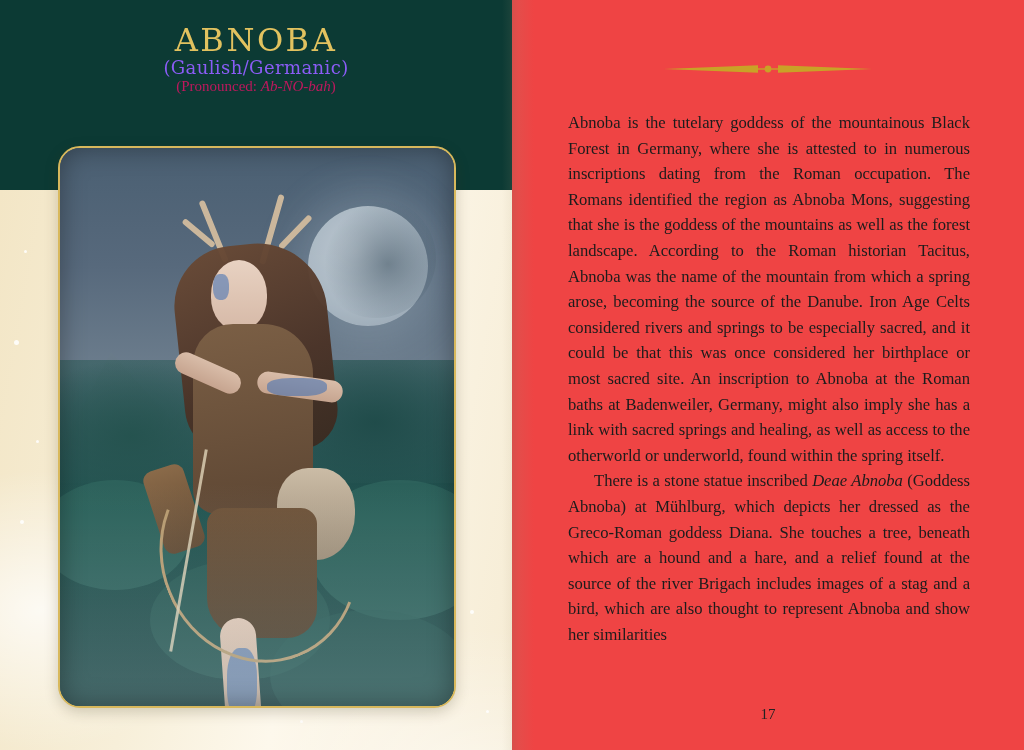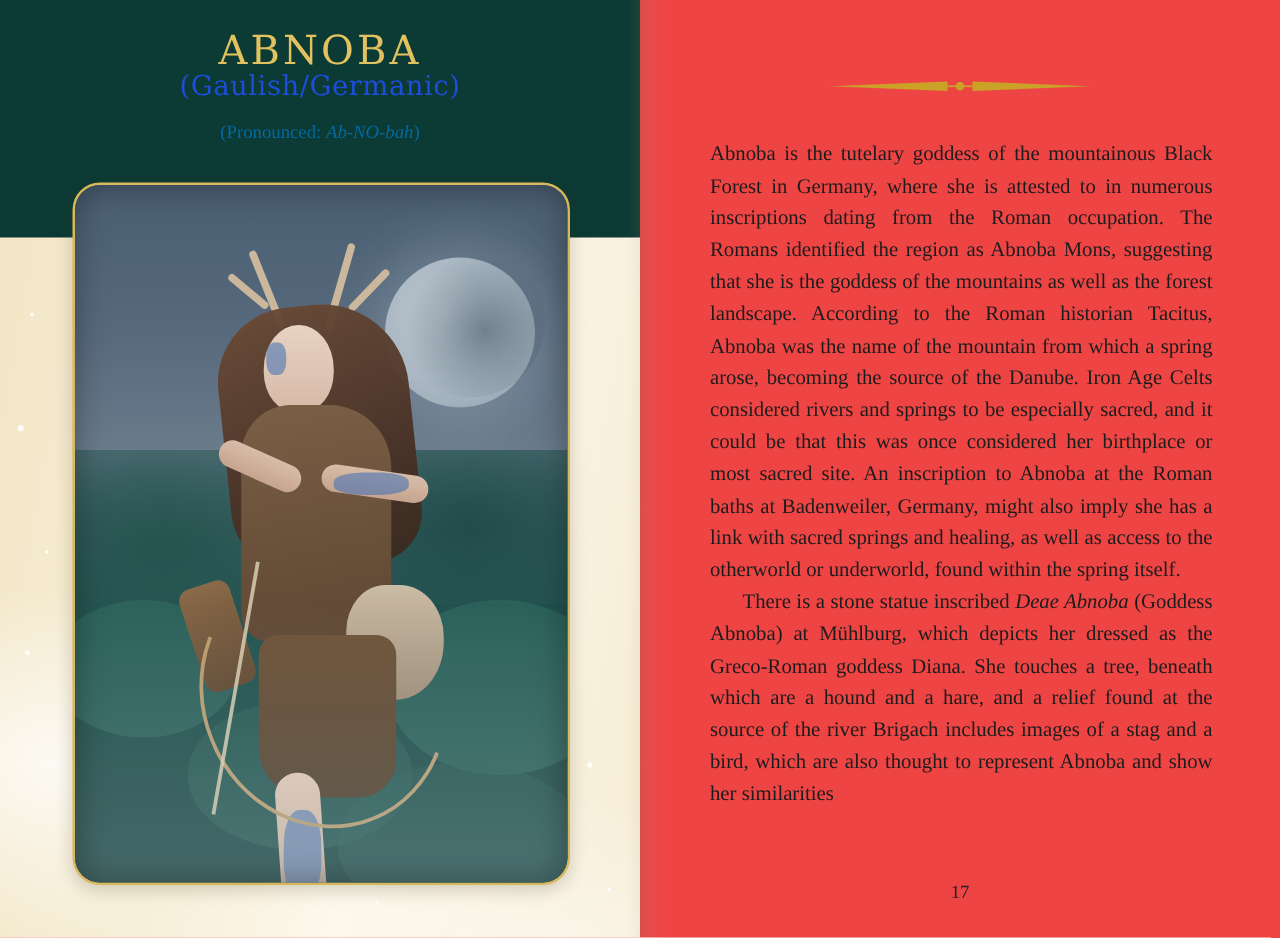--- a/index.html
+++ b/index.html
@@ -79,32 +79,32 @@
     letter-spacing: 2.5px;
     color: #e2c25f;
     font-variant: small-caps;
     text-transform: uppercase;
     line-height: 1.0;
     margin: 0 0 2px 0;
     font-weight: normal;
   }
   .deity-origin {
     font-family: "DejaVu Serif", serif;
-    font-size: 22px;
-    color: #1d4ed8;
+    font-size: 18px;
+    color: #8b5cf6;
     letter-spacing: 0.4px;
     line-height: 1.1;
     margin: 0;
     font-weight: normal;
   }
   .pronounced {
-    margin-top: 16px;
+    margin-top: 0;
     font-family: "Liberation Serif", serif;
     font-size: 15px;
-    color: #0369a1;
+    color: #be185d;
   }
   .pronounced .pron-italic {
     font-style: italic;
   }
 
   
   .card {
     position: absolute;
     left: 58px;
     top: 146px;

